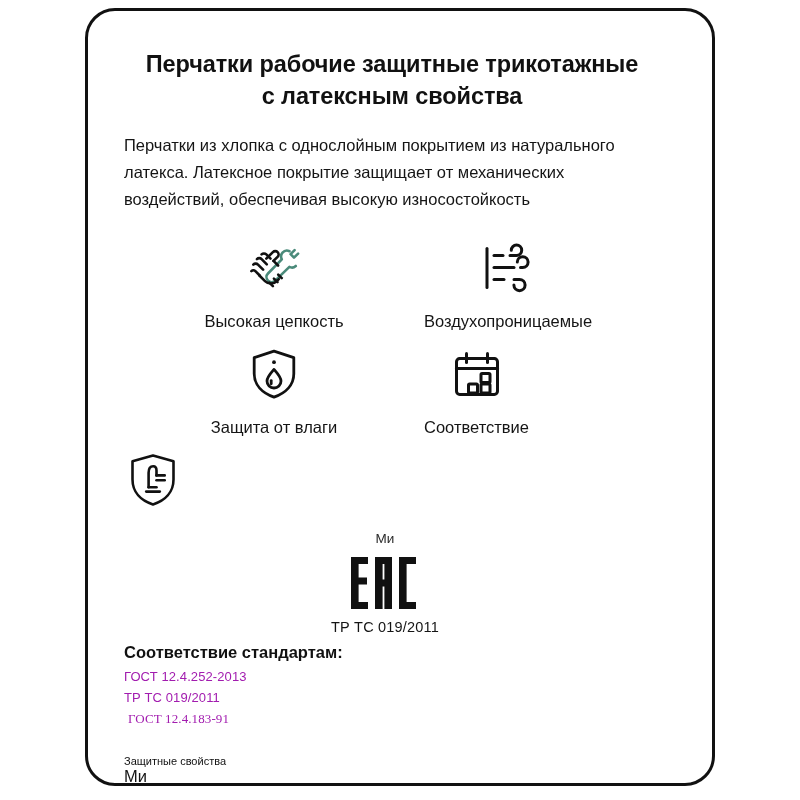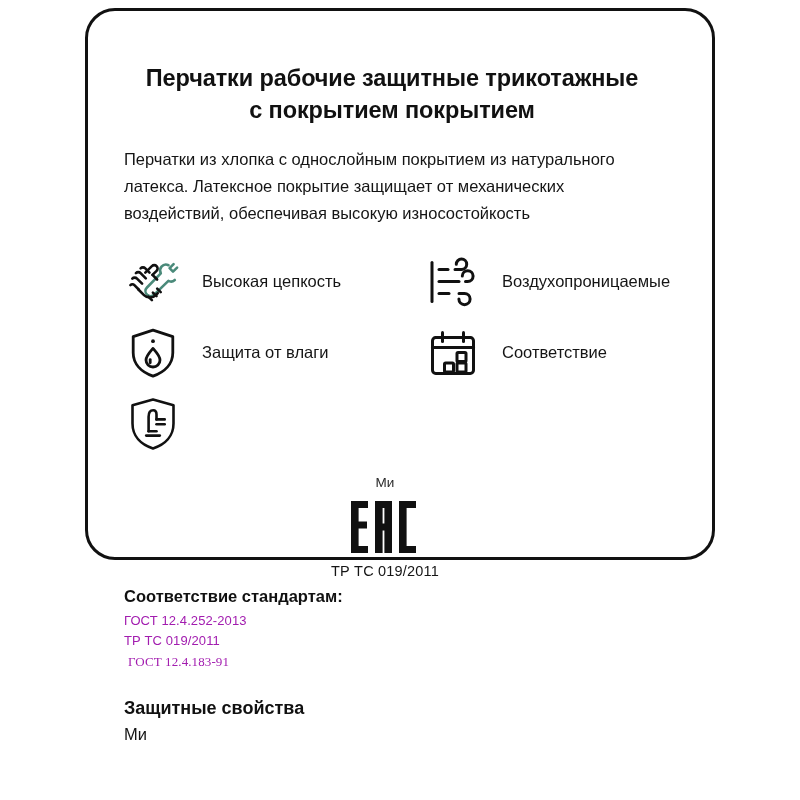--- a/index.html
+++ b/index.html
@@ -16,25 +16,25 @@
     position: relative;
     overflow: hidden;
   }
 
   
   .card {
     position: absolute;
     left: 85px;
     top: 8px;
     width: 630px;
-    height: 552px;
+    height: 778px;
     border: 3px solid #111111;
     border-radius: 30px;
     background: #ffffff;
-    padding: 46px 34px 0 18px;
+    padding: 32px 34px 0 18px;
   }
 
   
   .title {
     text-align: center;
     font-size: 23.5px;
     font-weight: bold;
     line-height: 1.35;
     letter-spacing: -0.1px;
     color: #111111;
@@ -61,21 +61,22 @@
   }
   .feature-row {
     display: flex;
     align-items: center;
   }
   .feature-row + .feature-row { margin-top: 13px; align-items: center; }
 
   .feature {
     display: flex;
     align-items: center;
-    gap: 20px;
+    gap: 14px;
+    flex-direction: column;
   }
   .feature.col-1 { width: 300px; }
 
   .feature-icon {
     width: 58px;
     min-width: 58px;
     height: 58px;
     display: flex;
     align-items: center;
     justify-content: center;
@@ -141,38 +142,37 @@
     letter-spacing: 0.1px;
   }
   .standards-item.indented { padding-left: 4px; font-family: Liberation Serif, serif; }
 
   
   .properties {
     margin-top: 26px;
     padding-left: 18px;
   }
   .properties-heading {
-    font-size: 18px;
-    font-weight: bold;
+    font-size: 11px;
+    font-weight: normal;
     color: #111111;
-    margin-bottom: 6px;
   }
   .properties-value {
     font-size: 16.5px;
     color: #151515;
   }
 </style>
 </head>
 <body>
 
 <div class="card">
 
   <div class="title">
     <span class="line">Перчатки рабочие защитные трикотажные</span>
-    <span class="line">с покрытием покрытием</span>
+    <span class="line">с латексным свойства</span>
   </div>
 
   <div class="description">
     <span class="line">Перчатки из хлопка с однослойным покрытием из натурального</span>
     <span class="line">латекса. Латексное покрытие защищает от механических</span>
     <span class="line">воздействий, обеспечивая высокую износостойкость</span>
   </div>
 
   <div class="features">
 

